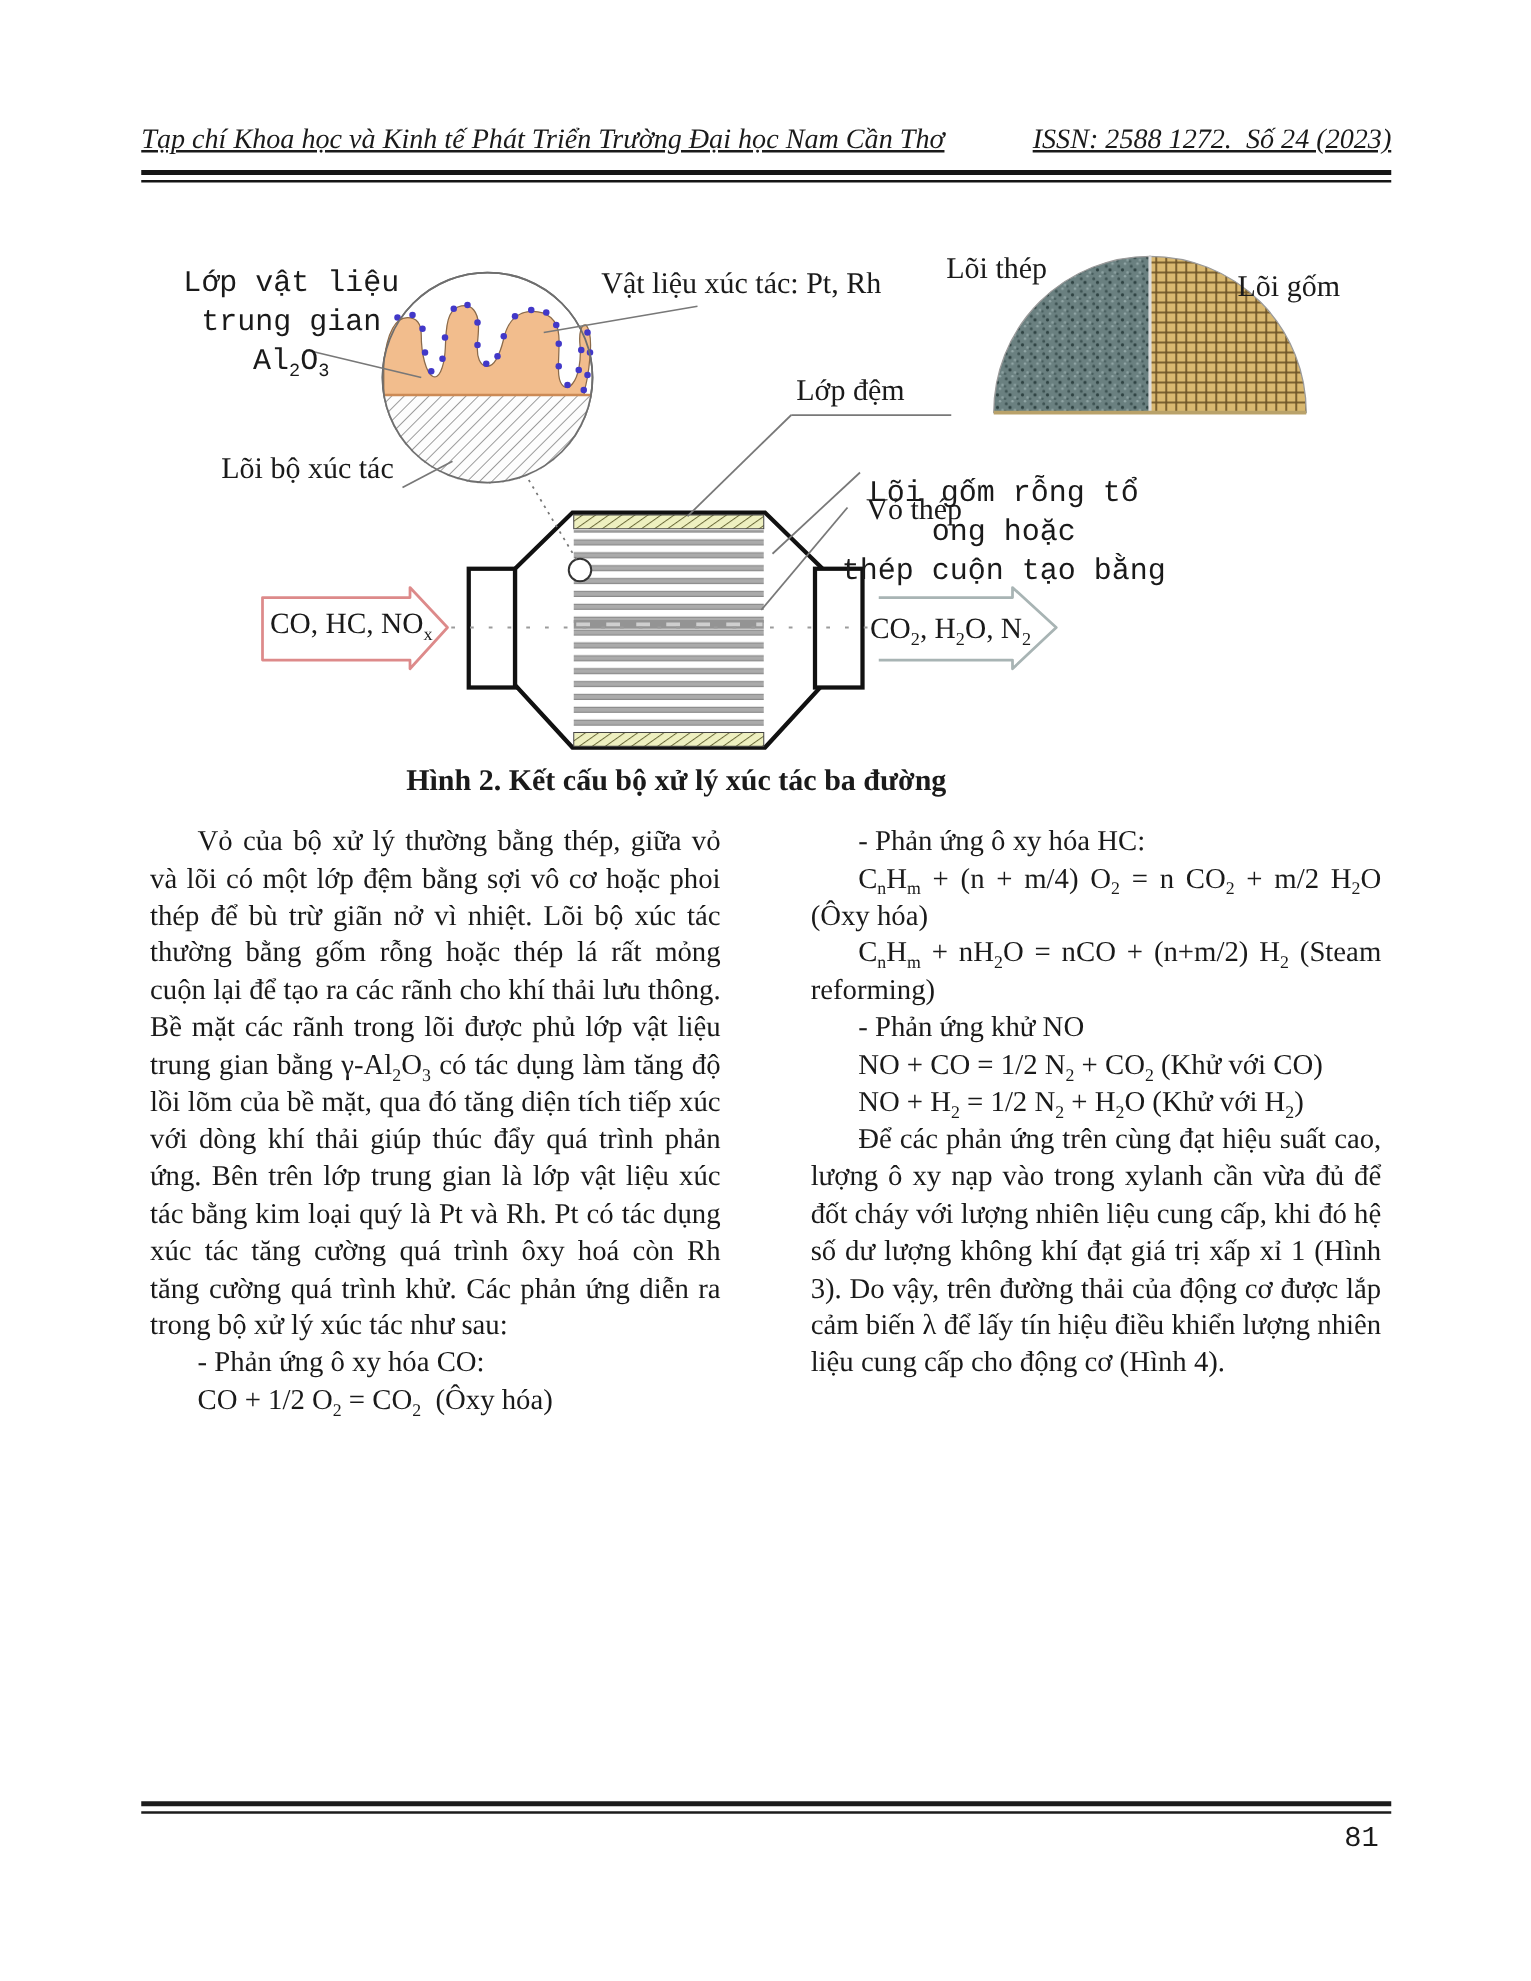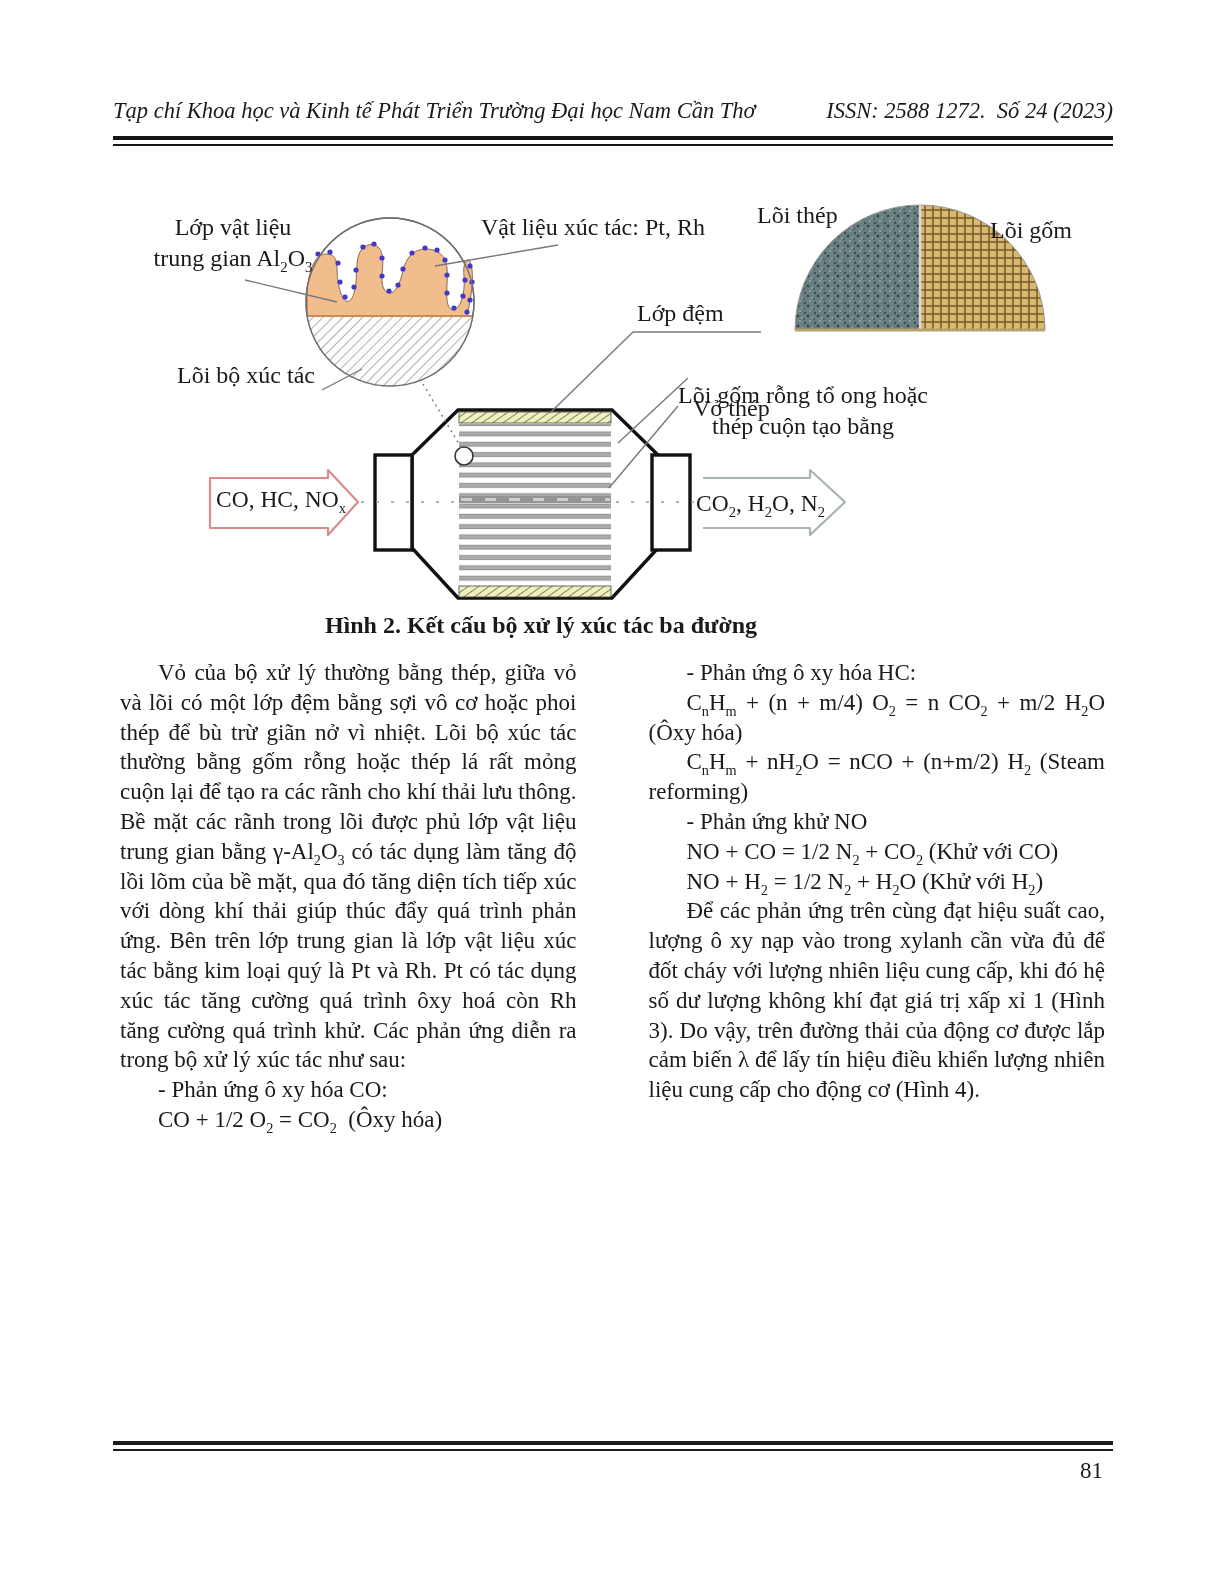--- a/index.html
+++ b/index.html
@@ -2,39 +2,39 @@
 <html><head>
 <meta charset="utf-8">
 <style>
   html,body{margin:0;padding:0;}
   body{
     width:1225px;height:1585px;background:#ffffff;position:relative;overflow:hidden;
     font-family:"Liberation Serif","DejaVu Serif",serif;color:#1a1a1a;
   }
   
   .header{position:absolute;left:113px;top:98px;width:1000px;display:flex;
-    justify-content:space-between;align-items:baseline;font-style:italic;font-size:22.5px;}
+    justify-content:space-between;align-items:baseline;font-style:italic;font-size:22.5px;text-decoration:underline;}
   .header-rule{position:absolute;left:113px;top:136px;width:1000px;height:4px;
     border-top:4px solid #151515;border-bottom:2px solid #151515;}
   
   .figure{position:absolute;left:113px;top:190px;width:1000px;height:412px;}
   .figure svg{position:absolute;left:0;top:0;}
   .fig-label{position:absolute;font-size:24px;line-height:31px;white-space:nowrap;}
-  .fig-label.center{text-align:center;white-space:normal;}
+  .fig-label.center{text-align:center;white-space:normal;font-family:Liberation Mono, monospace;}
   sub{font-size:0.62em;line-height:0;}
   .caption{position:absolute;left:0;top:612px;width:1082px;text-align:center;
     font-weight:bold;font-size:24px;}
   
   .content{position:absolute;left:120px;top:658px;width:985px;display:flex;gap:72px;}
   .col{width:464px;font-size:23px;line-height:29.8px;text-align:justify;}
   .col p{margin:0;text-indent:38px;}
   
   .footer-rule{position:absolute;left:113px;top:1441px;width:1000px;height:4px;
     border-top:4px solid #1c1c1c;border-bottom:2px solid #1c1c1c;}
-  .page-num{position:absolute;top:1458px;right:122px;font-size:23px;}
+  .page-num{position:absolute;top:1458px;right:122px;font-size:23px;font-family:Liberation Mono, monospace;}
 </style>
 </head>
 <body>
 
 <div class="header">
   <span>Tạp chí Khoa học và Kinh tế Phát Triển Trường Đại học Nam Cần Thơ</span>
   <span>ISSN: 2588 1272.&nbsp; Số 24 (2023)</span>
 </div>
 <div class="header-rule"></div>
 

